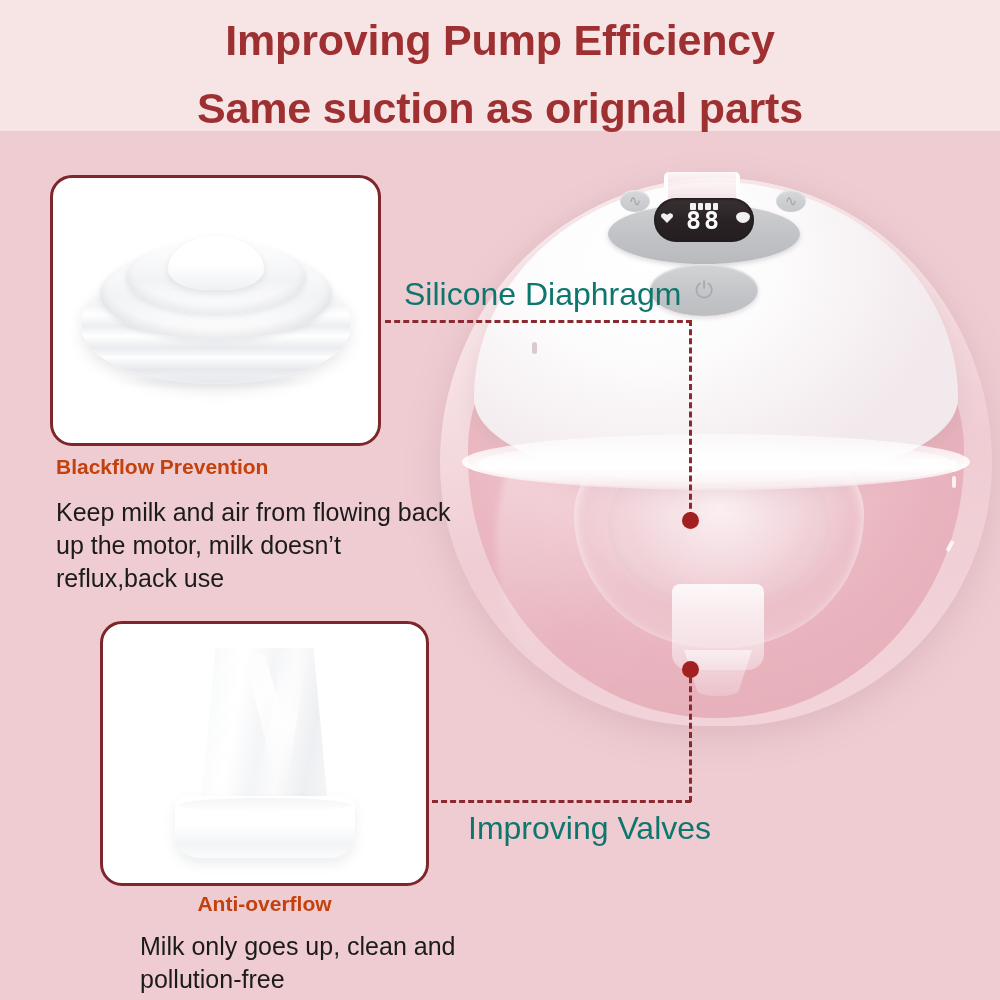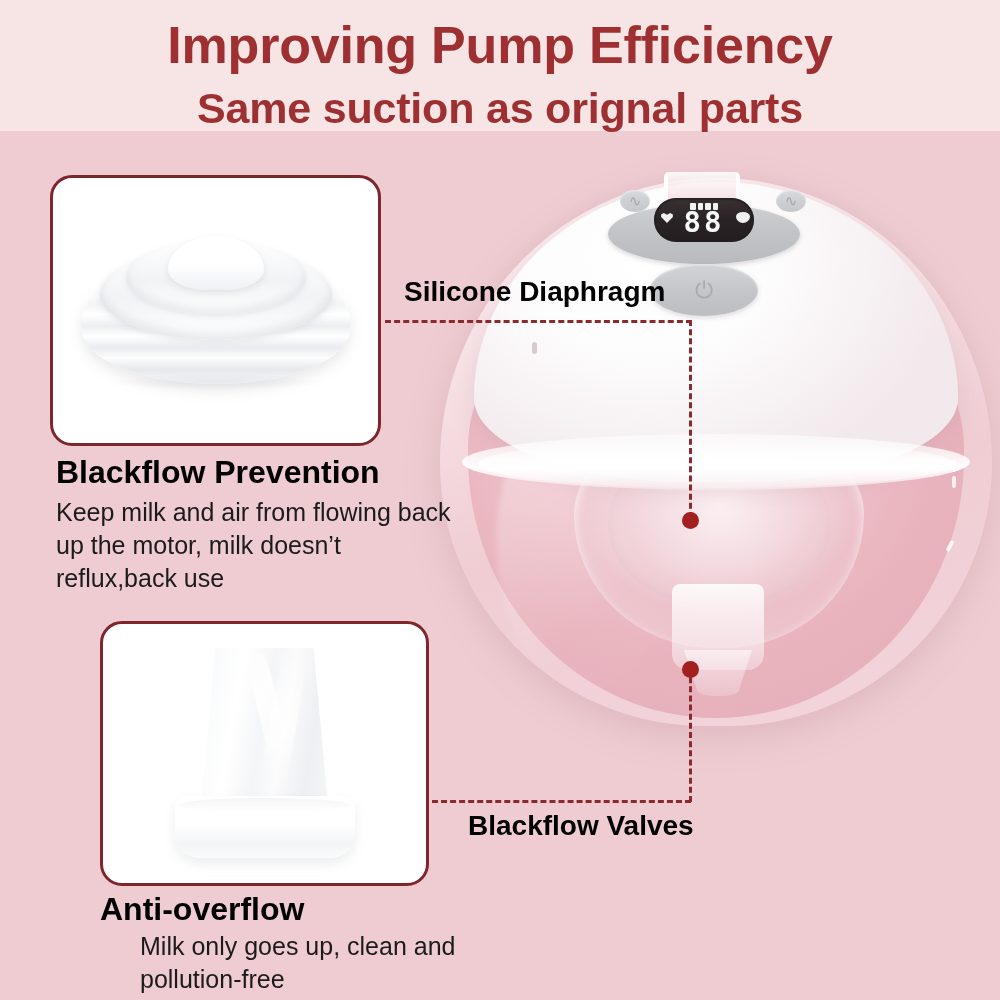--- a/index.html
+++ b/index.html
@@ -35,21 +35,21 @@
     width: 1000px;
     text-align: center;
     color: #9e3032;
     font-weight: bold;
     letter-spacing: -0.2px;
     line-height: 1.0;
     white-space: nowrap;
   }
   .header-line1 {
     top: 19px;
-    font-size: 52px;
+    font-size: 43px;
   }
   .header-line2 {
     top: 71px;
     font-size: 43px;
     margin-top: 16px;
   }
 
   
   .card {
     position: absolute;
@@ -173,43 +173,43 @@
     position: absolute;
     left: 14px; top: 150px;
     width: 172px; height: 14px;
     border-radius: 50%;
     background: linear-gradient(180deg,#f4f5f7,#ffffff);
   }
 
   
   .feat-heading {
     position: absolute;
-    color: #000000;
+    color: #c2410c;
     font-weight: bold;
-    font-size: 32px;
+    font-size: 21px;
     line-height: 1.0;
     white-space: nowrap;
   }
   .feat-body {
     position: absolute;
     color: #1b1b1b;
     font-size: 25px;
     line-height: 1.32;
   }
   .heading-1 { left: 56px; top: 456px; }
   .body-1    { left: 56px; top: 496px; width: 400px; }
-  .heading-2 { left: 100px; top: 893px; width: 329px; }
+  .heading-2 { left: 100px; top: 893px; width: 329px; text-align: center; }
   .body-2    { left: 120px; top: 930px; width: 420px; margin-left: 20px; }
 
   
   .callout-label {
     position: absolute;
-    color: #000000;
-    font-weight: bold;
-    font-size: 28px;
+    color: #0f766e;
+    font-weight: normal;
+    font-size: 32px;
     line-height: 1.0;
     white-space: nowrap;
   }
   .label-diaphragm { left: 404px; top: 278px; }
   .label-duckbill  { left: 468px; top: 812px; }
 
   
   .lead {
     position: absolute;
     background-image: none;
@@ -425,21 +425,21 @@
     background: #f2f2f2;
     border-radius: 1px;
   }
   .lcd-digits {
     position: absolute;
     left: 238px; top: 36px;
     width: 68px;
     text-align: center;
     color: #fafafa;
     font-family: "DejaVu Sans Mono", monospace;
-    font-size: 29px;
+    font-size: 25px;
     font-weight: bold;
     letter-spacing: 3px;
     line-height: 1.0;
   }
   .lcd-icon {
     position: absolute;
     top: 40px;
     width: 14px; height: 11px;
     background: #f0f0f0;
   }
@@ -520,21 +520,21 @@
 
   <div class="lead lead-h lead-dia-h"></div>
   <div class="lead lead-v lead-dia-v"></div>
   <div class="dot dot-dia"></div>
 
   <div class="lead lead-h lead-duck-h"></div>
   <div class="lead lead-v lead-duck-v"></div>
   <div class="dot dot-duck"></div>
 
   <div class="callout-label label-diaphragm">Silicone Diaphragm</div>
-  <div class="callout-label label-duckbill">Blackflow Valves</div>
+  <div class="callout-label label-duckbill">Improving Valves</div>
 
   <div class="card card-1">
     <div class="art">
       <div class="diaphragm">
         <div class="dia-body"></div>
         <div class="dia-ring dia-ring-1"></div>
         <div class="dia-ring dia-ring-2"></div>
         <div class="dia-dome"></div>
         <div class="dia-shade"></div>
       </div>

